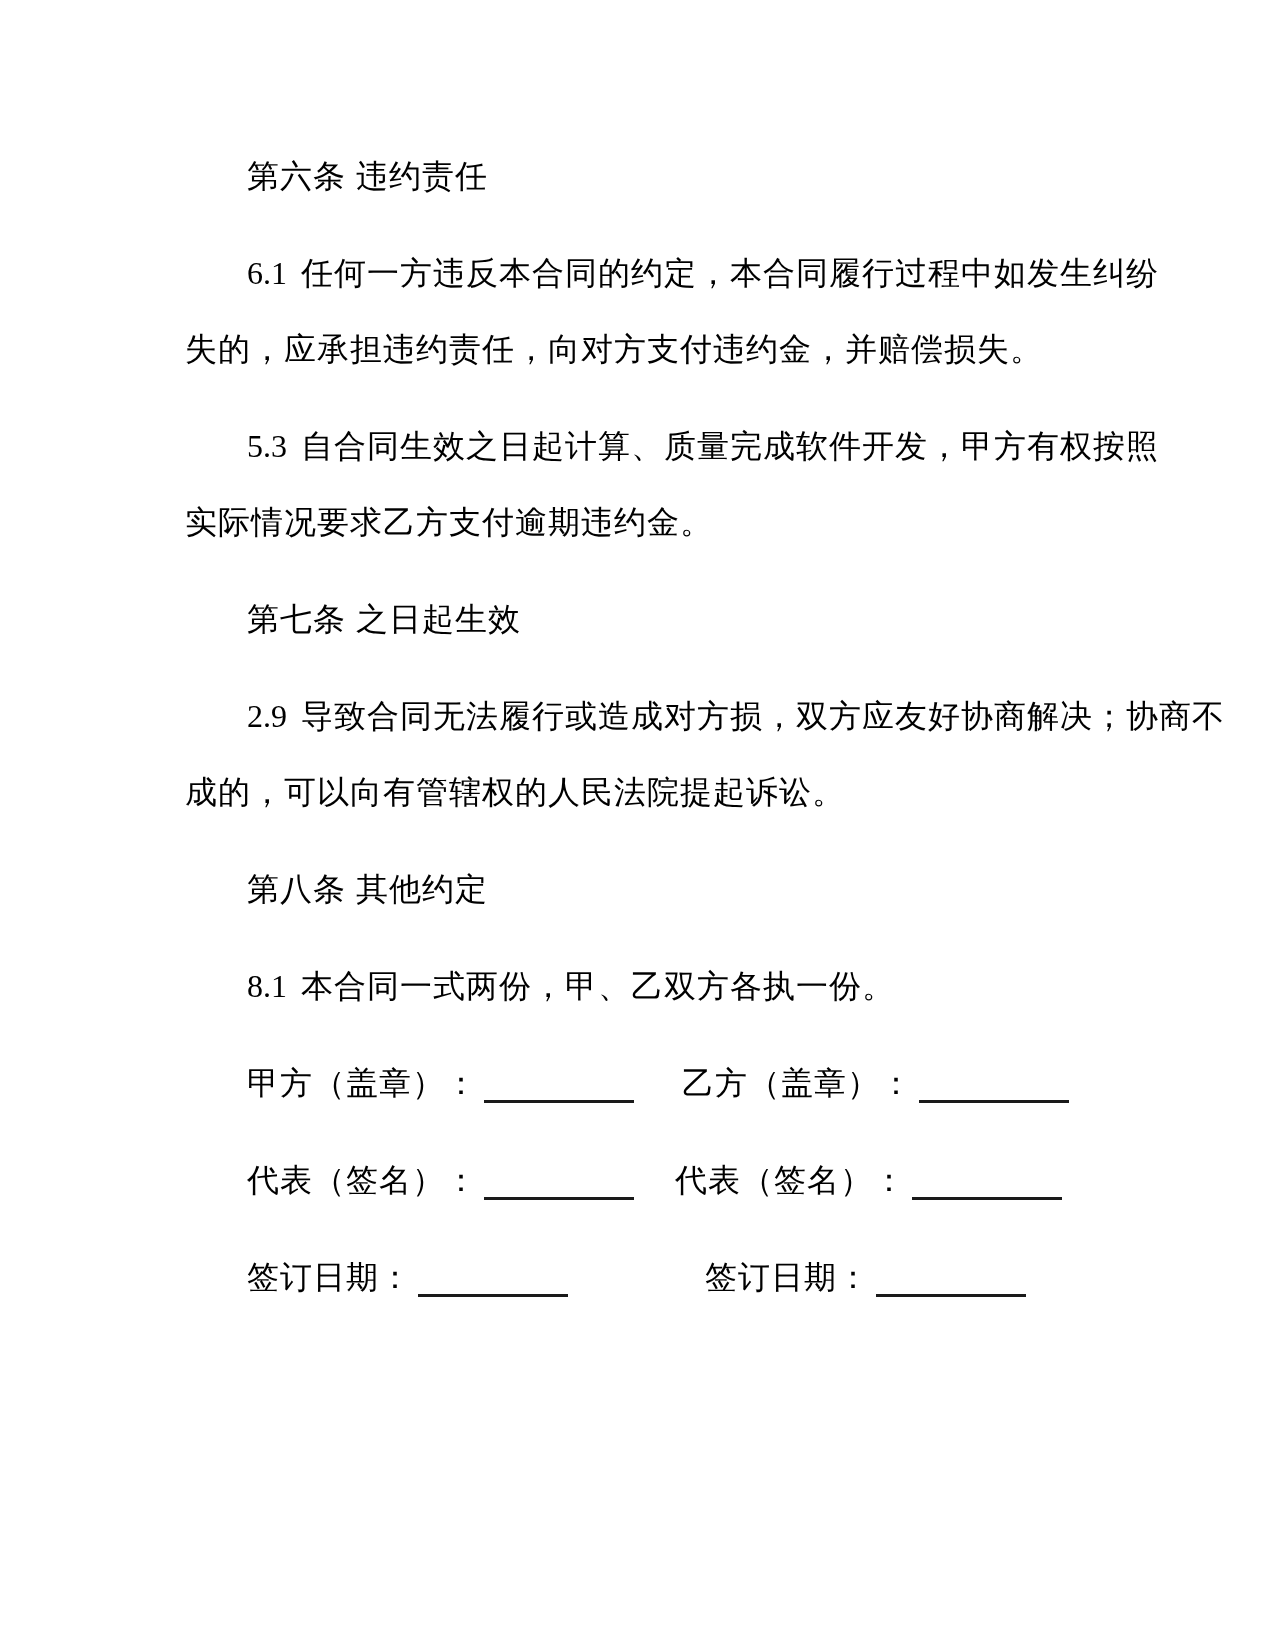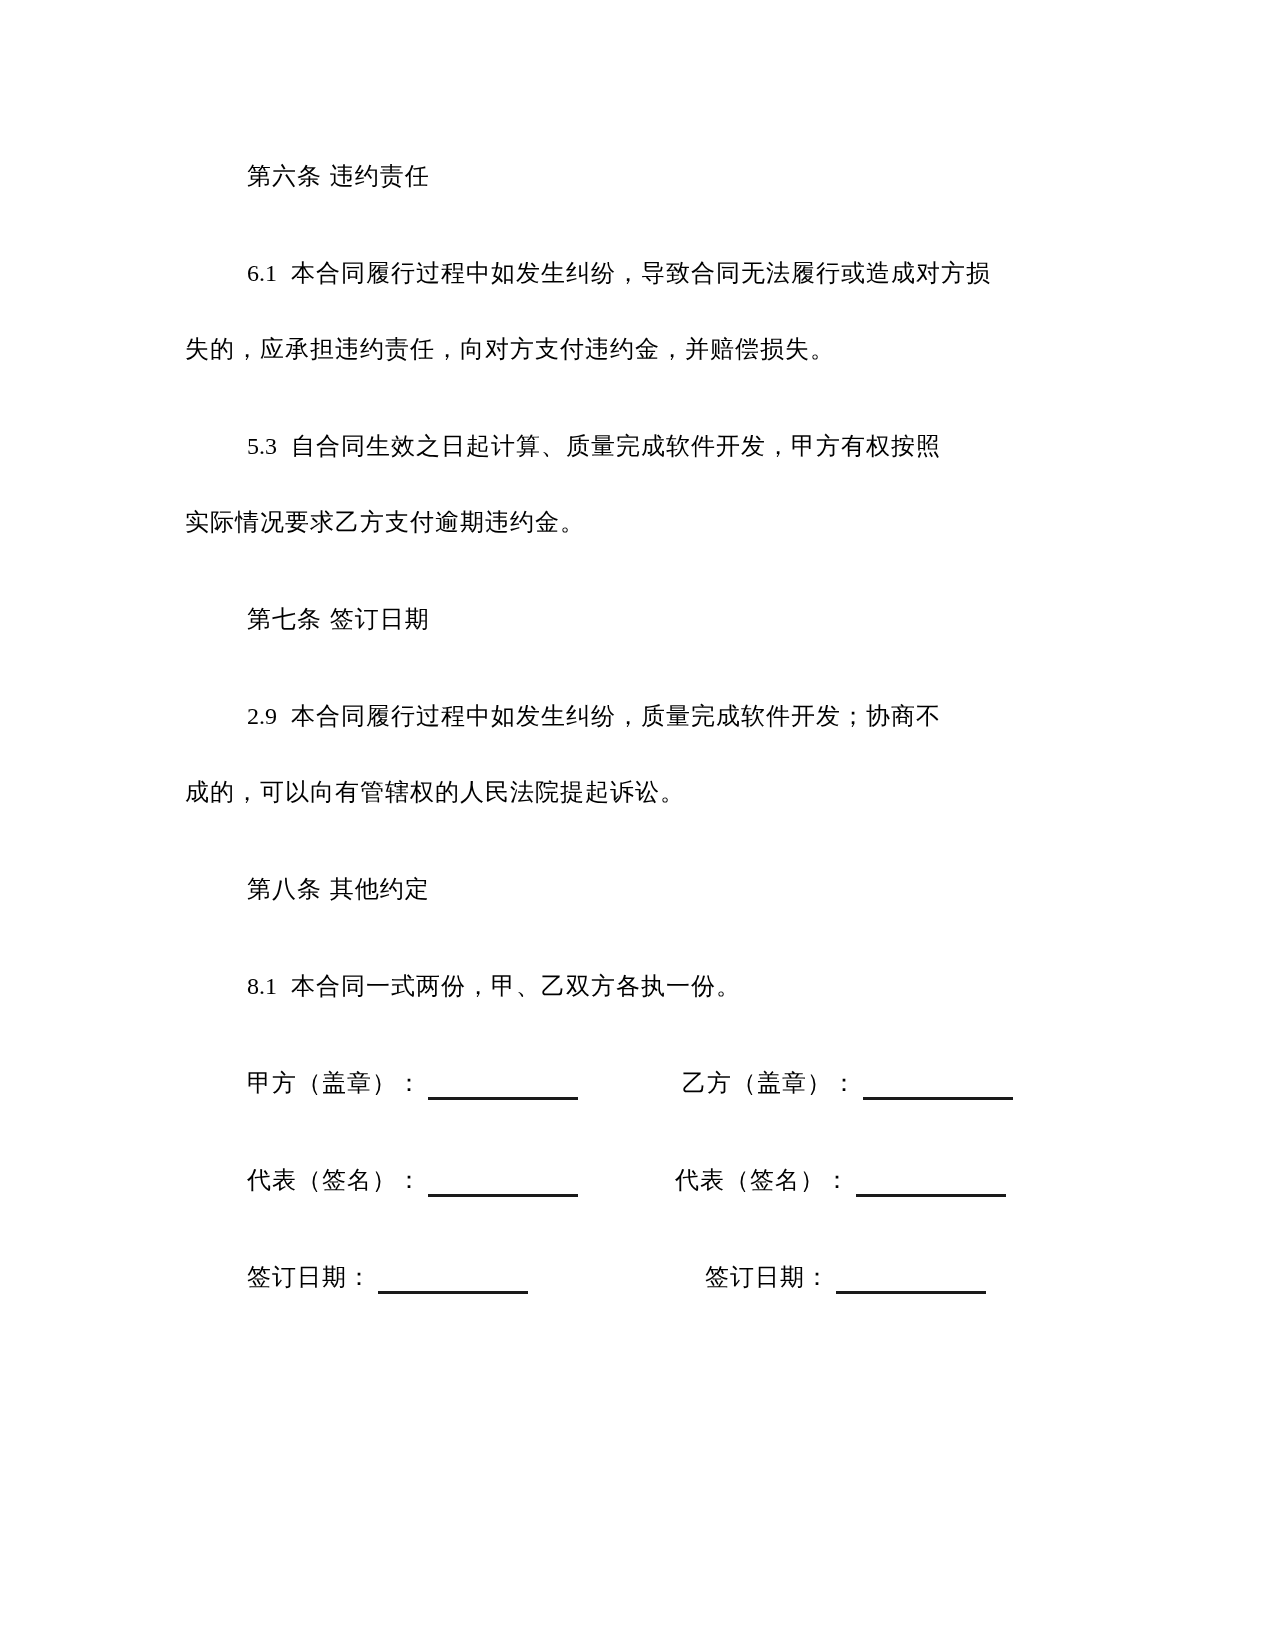--- a/index.html
+++ b/index.html
@@ -14,21 +14,21 @@
   .page {
     width: 1275px;
     height: 1650px;
     background: #ffffff;
     padding: 138px 60px 0 185px;
   }
   .doc {
     width: 1010px;
   }
   .line {
-    font-size: 24px;
+    font-size: 32px;
     line-height: 76px;
     letter-spacing: 1px;
     white-space: nowrap;
   }
   .indent { padding-left: 62px; }
   .para, .heading { margin-bottom: 21px; }
   .num {
     font-family: "Liberation Serif", "DejaVu Serif", serif;
     letter-spacing: 0;
     margin-right: 14px;
@@ -55,33 +55,33 @@
 </style>
 </head>
 <body>
 
 <div class="page">
   <div class="doc">
 
     <div class="heading line indent">第六条 违约责任</div>
 
     <div class="para">
-      <div class="line indent"><span class="num">6.1</span><span>本合同履行过程中如发生纠纷，导致合同无法履行或造成对方损</span></div>
+      <div class="line indent"><span class="num">6.1</span><span>任何一方违反本合同的约定，本合同履行过程中如发生纠纷</span></div>
       <div class="line"><span>失的，应承担违约责任，向对方支付违约金，并赔偿损失。</span></div>
     </div>
 
     <div class="para">
       <div class="line indent"><span class="num">5.3</span><span>自合同生效之日起计算、质量完成软件开发，甲方有权按照</span></div>
       <div class="line"><span>实际情况要求乙方支付逾期违约金。</span></div>
     </div>
 
-    <div class="heading line indent">第七条 签订日期</div>
+    <div class="heading line indent">第七条 之日起生效</div>
 
     <div class="para">
-      <div class="line indent"><span class="num">2.9</span><span>本合同履行过程中如发生纠纷，质量完成软件开发；协商不</span></div>
+      <div class="line indent"><span class="num">2.9</span><span>导致合同无法履行或造成对方损，双方应友好协商解决；协商不</span></div>
       <div class="line"><span>成的，可以向有管辖权的人民法院提起诉讼。</span></div>
     </div>
 
     <div class="heading line indent">第八条 其他约定</div>
 
     <div class="para">
       <div class="line indent"><span class="num">8.1</span><span>本合同一式两份，甲、乙双方各执一份。</span></div>
     </div>
 
 

